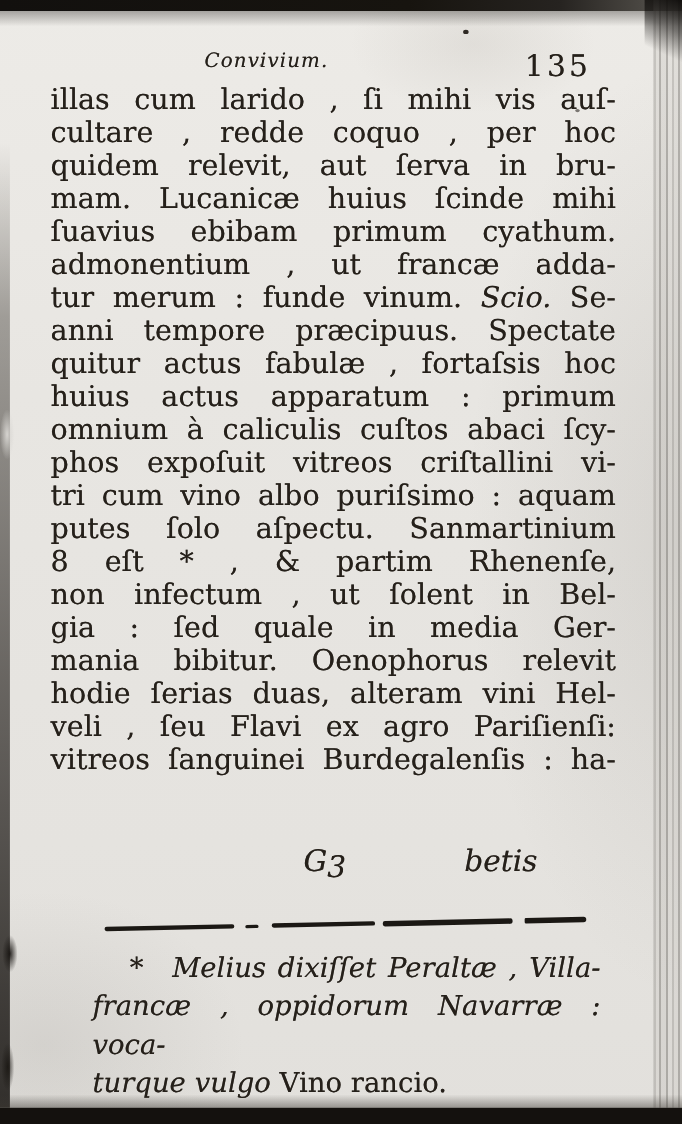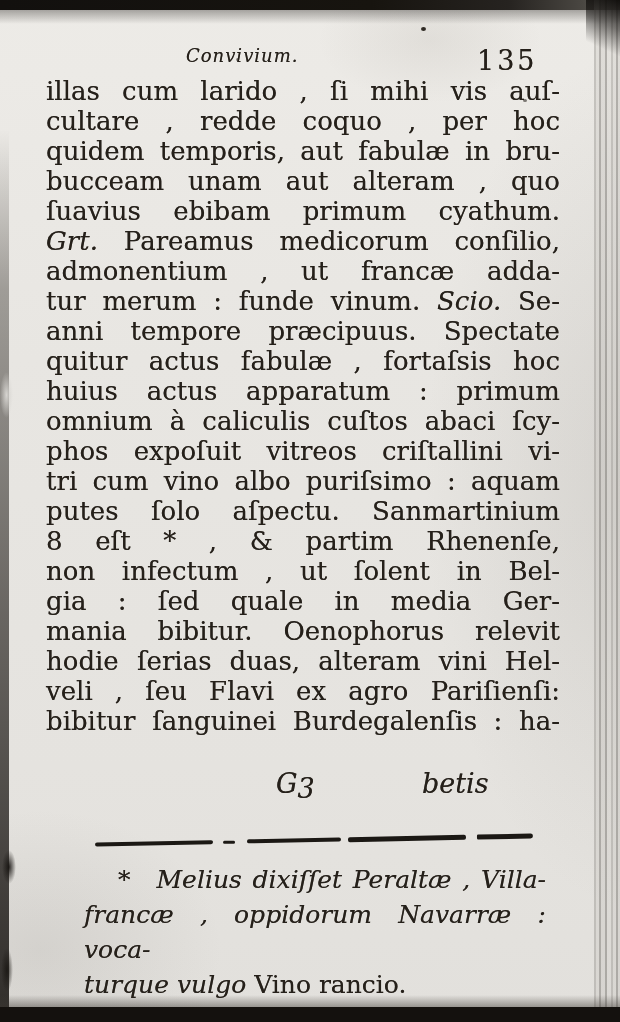--- a/index.html
+++ b/index.html
@@ -82,40 +82,39 @@
   <div class="speck s3"></div>
 
   <div class="header-row ink">
     <span class="title">Convivium.</span>
     <span class="pagenum">135</span>
   </div>
 
   <div class="body-block ink">
       <div class="line"><span>illas cum larido , ſi mihi vis auſ-</span></div>
       <div class="line"><span>cultare , redde coquo , per hoc</span></div>
-      <div class="line"><span>quidem temporis, aut fabulæ in bru-</span></div>
-      <div class="line"><span>bucceam unam aut alteram , quo</span></div>
+      <div class="line"><span>quidem relevit, aut ſerva in bru-</span></div>
+      <div class="line"><span>mam. Lucanicæ huius ſcinde mihi</span></div>
       <div class="line"><span>ſuavius ebibam primum cyathum.</span></div>
-      <div class="line"><span class="it">Grt.</span><span> Pareamus medicorum conſilio,</span></div>
       <div class="line"><span>admonentium , ut francæ adda-</span></div>
       <div class="line"><span>tur merum : funde vinum. </span><span class="it">Scio.</span><span> Se-</span></div>
       <div class="line"><span>anni tempore præcipuus. Spectate</span></div>
       <div class="line"><span>quitur actus fabulæ , fortaſsis hoc</span></div>
       <div class="line"><span>huius actus apparatum : primum</span></div>
       <div class="line"><span>omnium à caliculis cuſtos abaci ſcy-</span></div>
       <div class="line"><span>phos expoſuit vitreos criſtallini vi-</span></div>
       <div class="line"><span>tri cum vino albo puriſsimo : aquam</span></div>
       <div class="line"><span>putes ſolo aſpectu. Sanmartinium</span></div>
       <div class="line"><span>8 eſt * , &amp; partim Rhenenſe,</span></div>
       <div class="line"><span>non infectum , ut ſolent in Bel-</span></div>
       <div class="line"><span>gia : ſed quale in media Ger-</span></div>
       <div class="line"><span>mania bibitur. Oenophorus relevit</span></div>
       <div class="line"><span>hodie ſerias duas, alteram vini Hel-</span></div>
       <div class="line"><span>veli , ſeu Flavi ex agro Pariſienſi:</span></div>
-      <div class="line"><span>bibitur ſanguinei Burdegalenſis : ha-</span></div>
+      <div class="line"><span>vitreos ſanguinei Burdegalenſis : ha-</span></div>
     </div>
 
   <div class="catch-row ink">
     <span class="sig"><span>G</span><span class="num">3</span></span>
     <span class="catchword">betis</span>
   </div>
 
   <div class="rule">
     <div class="seg" style="width:118px;height:4px;"></div>
     <div class="g" style="width:10px;"></div>

